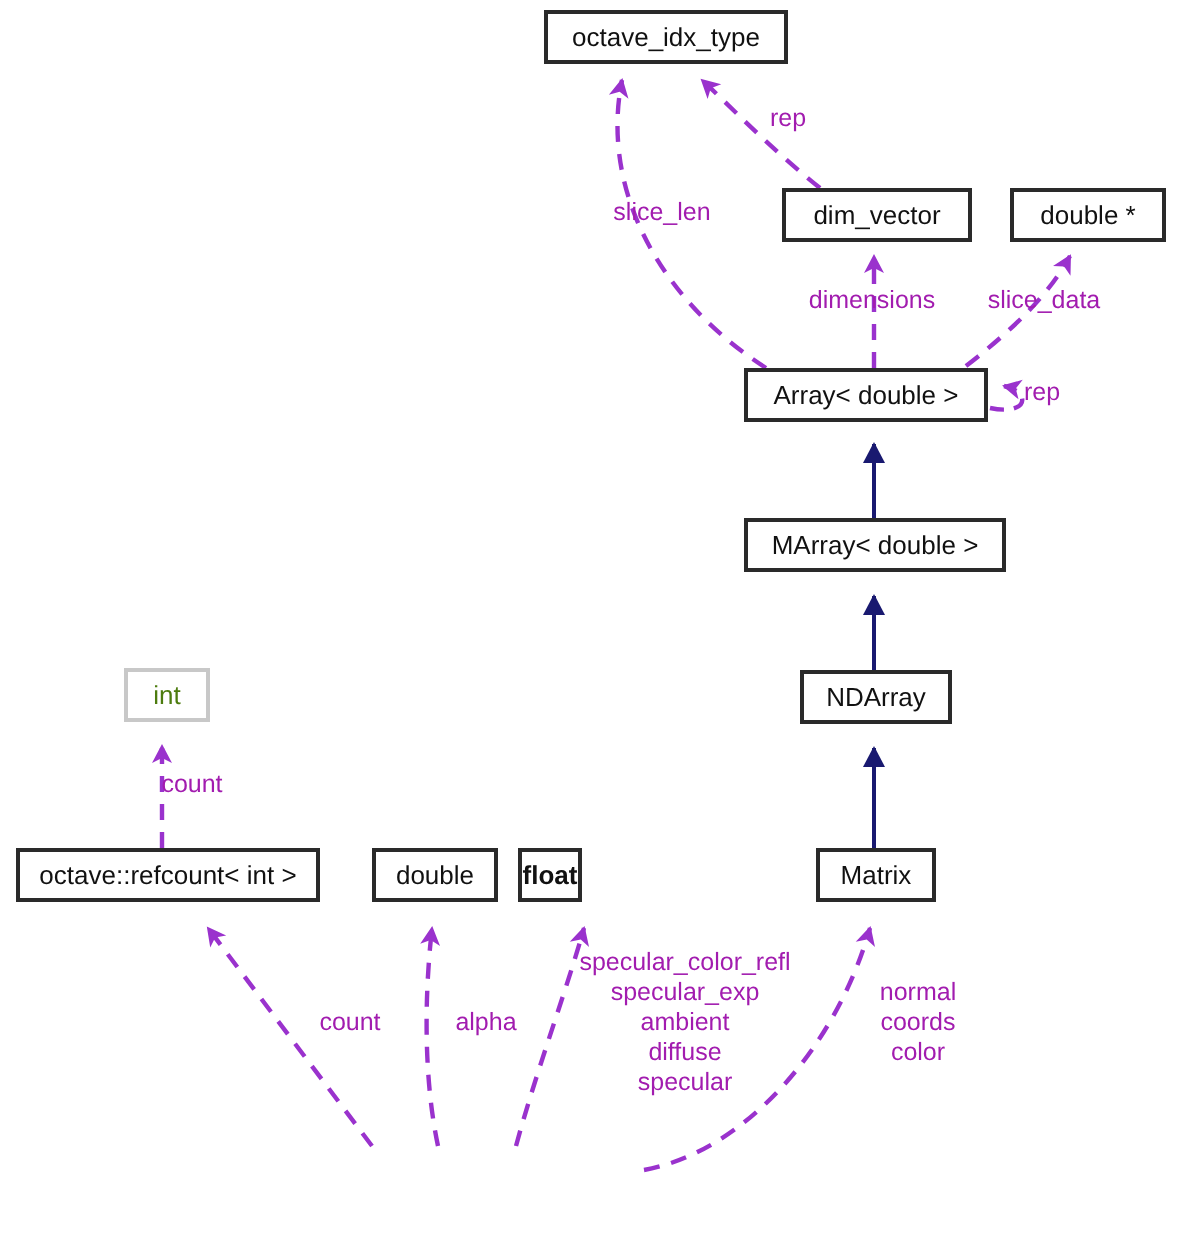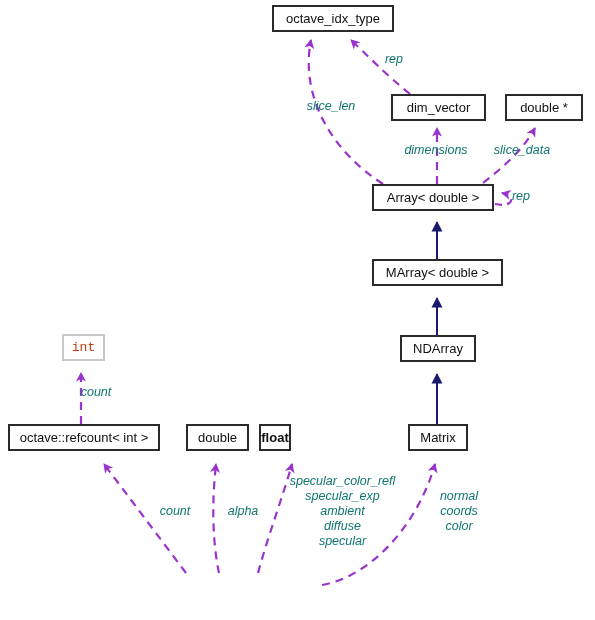--- a/index.html
+++ b/index.html
@@ -37,38 +37,36 @@
     font-size: 13px;
     color: #111111;
     line-height: 15px;
     white-space: pre;
     z-index: 3;
   }
   .node.plain {
     border: 1px solid #c8c8c8;
     outline: 1px solid #c8c8c8;
     outline-offset: -2px;
-    color: #c2410c;
-    font-family: Liberation Mono, monospace;
+    color: #4d7c0f;
   }
   .node.highlight {
     background: #bfbfbf;
     border: 1px solid #1a1a1a;
     outline: 1px solid #1a1a1a;
     outline-offset: -2px;
   }
   .edge-label {
     position: absolute;
     font-size: 12.5px;
-    color: #0f766e;
+    color: #a21caf;
     line-height: 15px;
     white-space: pre;
     z-index: 4;
     text-align: center;
-    font-style: italic;
   }
   .edge-label.center { text-align: center; }
 </style>
 </head>
 <body>
 
 <div id="diagram">
 
   <svg id="edge-layer" viewBox="0 0 595 620" xmlns="http://www.w3.org/2000/svg">
     <defs>

